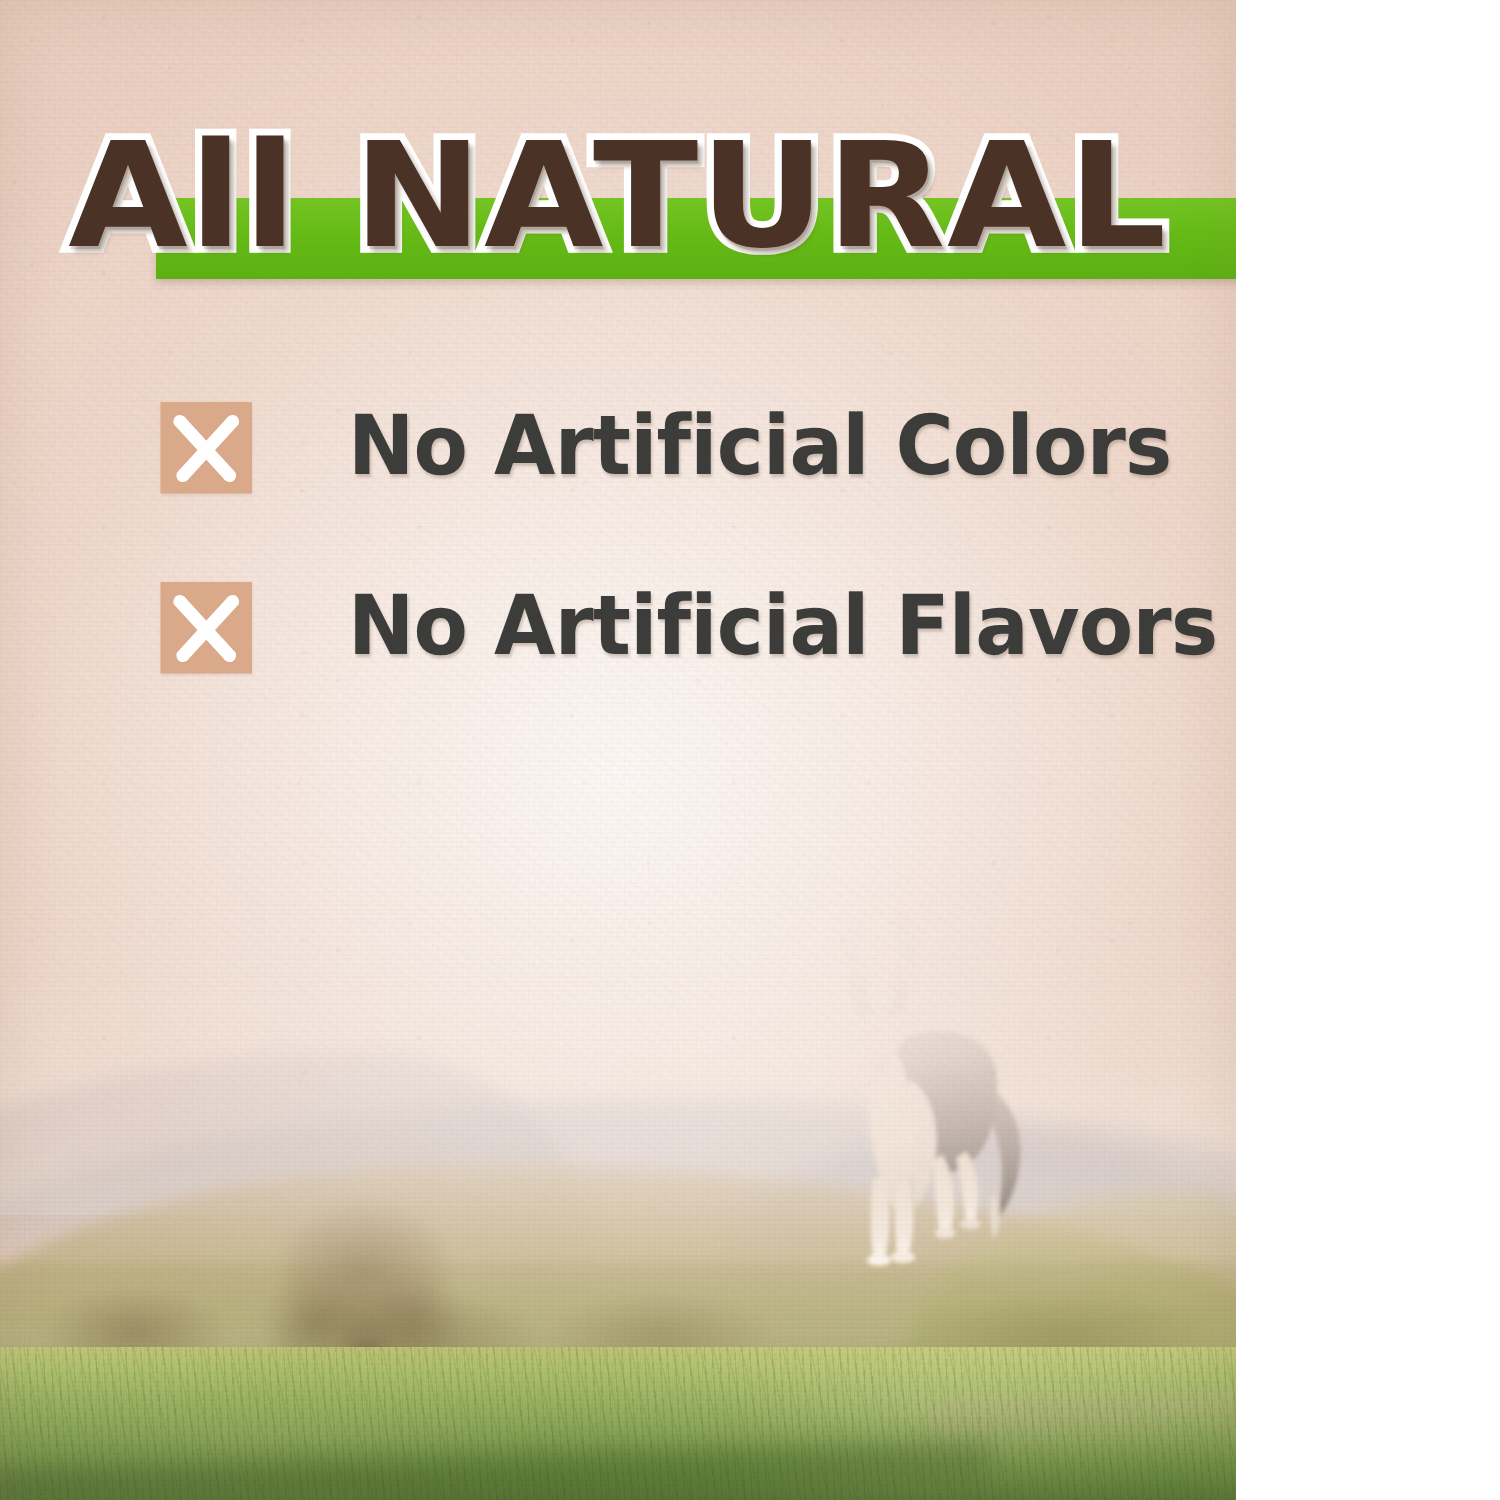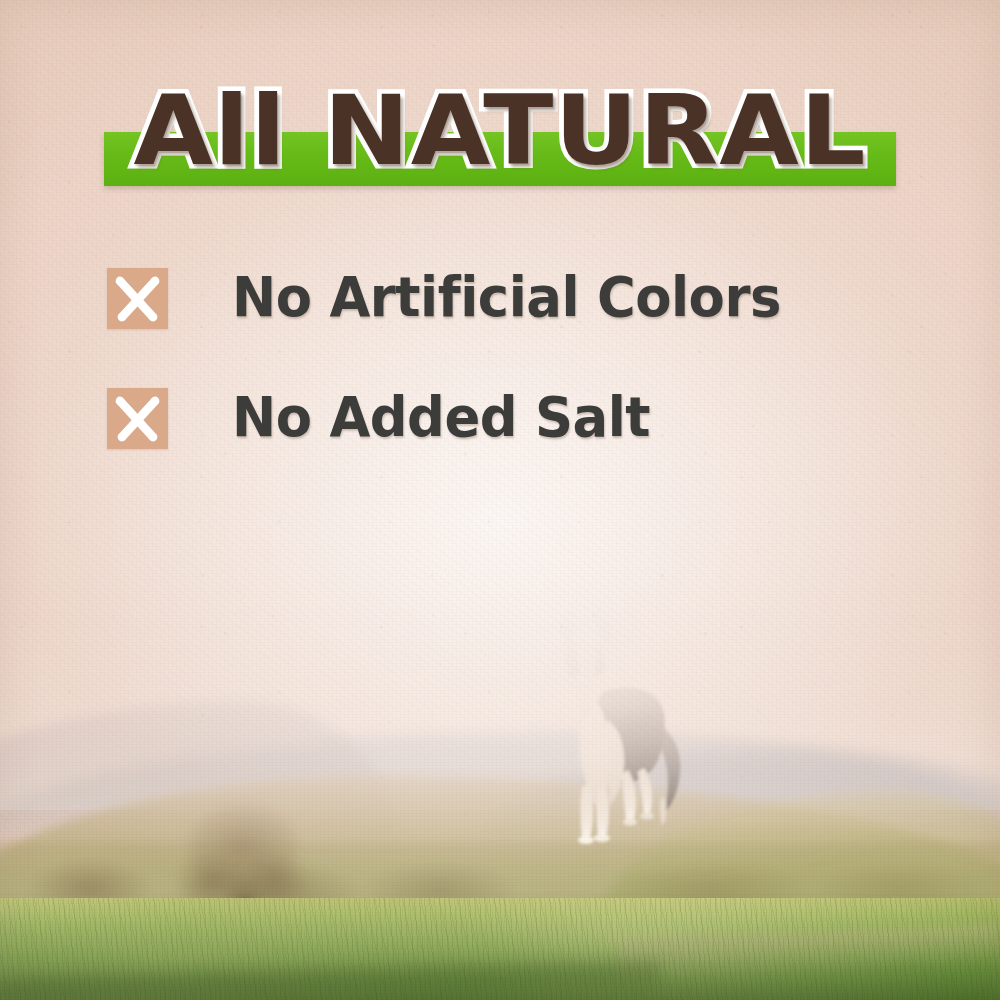--- a/index.html
+++ b/index.html
@@ -6,21 +6,21 @@
   * { margin:0; padding:0; box-sizing:border-box; }
 
   html, body {
     width:1000px; height:1000px;
     overflow:hidden;
     font-family:"Liberation Sans", sans-serif;
   }
 
   #poster {
     position:relative;
-    width:1000px; height:1000px;
+    width:824px; height:1000px;
     background-color:#f0abfc;
     overflow:hidden;
   }
 
   
   .paper-base {
     position:absolute; inset:0;
     background:
       radial-gradient(ellipse 70% 55% at 50% 52%,
         rgba(255,255,255,0.80) 0%,
@@ -402,28 +402,28 @@
     <div class="check-row">
       <div class="check-box">
         <svg viewBox="0 0 61 61" xmlns="http://www.w3.org/2000/svg">
           <path d="M11,9 C13,8 16,9 17,11 L50,47 C51,49 50,52 48,53 C46,54 43,53 42,51 L9,15 C8,13 9,10 11,9 Z" fill="#ffffff"></path>
           <path d="M50,9 C52,10 53,13 52,15 L19,51 C18,53 15,54 13,53 C11,52 10,49 11,47 L44,11 C45,9 48,8 50,9 Z" fill="#ffffff"></path>
         </svg>
       </div>
       <div class="check-label">No Artificial Colors</div>
     </div>
 
-
-
     <div class="check-row">
       <div class="check-box">
         <svg viewBox="0 0 61 61" xmlns="http://www.w3.org/2000/svg">
           <path d="M11,9 C13,8 16,9 17,11 L50,47 C51,49 50,52 48,53 C46,54 43,53 42,51 L9,15 C8,13 9,10 11,9 Z" fill="#ffffff"></path>
           <path d="M50,9 C52,10 53,13 52,15 L19,51 C18,53 15,54 13,53 C11,52 10,49 11,47 L44,11 C45,9 48,8 50,9 Z" fill="#ffffff"></path>
         </svg>
       </div>
-      <div class="check-label">No Added Salt</div>
+      <div class="check-label">No Artificial Flavors</div>
     </div>
+
+
 
   </div>
 
   <div class="edge"></div>
 </div>
 
 </body></html>

